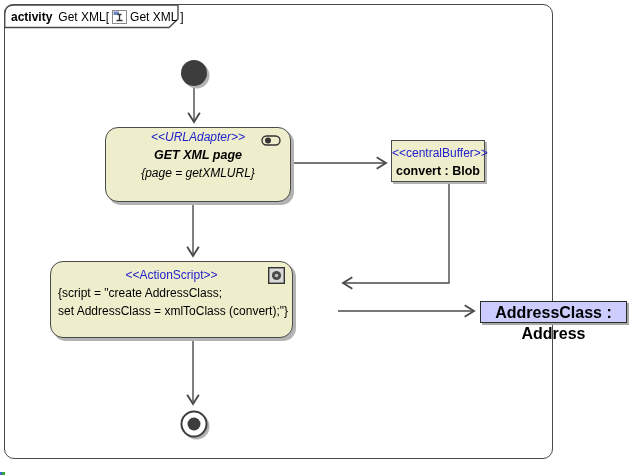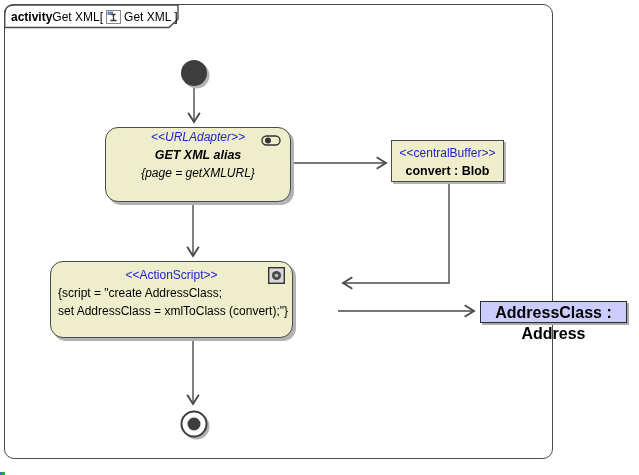--- a/index.html
+++ b/index.html
@@ -9,33 +9,33 @@
   }
   #edge-layer{position:absolute;left:0;top:0;width:639px;height:475px;}
   .frame{
     position:absolute;left:4px;top:4px;width:547px;height:453px;
     border:1.5px solid #4A4A4A;border-radius:10px;background:transparent;
   }
   .frame-title{
     position:absolute;left:11px;top:9px;width:165px;height:16px;
     font-size:12px;white-space:nowrap;display:flex;align-items:center;
   }
-  .frame-title .kind{font-weight:bold;margin-right:0;}
+  .frame-title .kind{font-weight:bold;margin-right:6px;}
   .frame-title .dgicon{margin:0 3px;display:inline-block;line-height:0;}
   .node{
     position:absolute;background:#EEEECD;border:1.5px solid #4A4A4A;
     text-align:center;font-size:12px;line-height:18px;
     box-shadow:3px 3px 0 #B3B3B3;box-sizing:border-box;
   }
   .action{border-radius:13px;}
   .stereotype{color:#2222CC;}
   .node-name{font-weight:bold;font-size:12.5px;}
   .script-lines{text-align:left;padding-left:7px;font-size:12px;}
   #action-get-xml{left:105px;top:127px;width:186px;height:75px;font-style:italic;}
-  #buffer-response{left:391px;top:140px;width:113px;height:42px;padding-top:3px;box-shadow:2px 2px 0 #B3B3B3;}
+  #buffer-response{left:391px;top:140px;width:94px;height:42px;padding-top:3px;box-shadow:2px 2px 0 #B3B3B3;}
   #action-convert{left:50px;top:261px;width:243px;height:77px;padding-top:4px;}
   #object-address{
     left:480px;top:301px;width:147px;height:22px;background:#CCCCFF;
     border:1.4px solid #2B2B2B;box-shadow:2px 2px 0 #A9A9A9;font-weight:bold;
     font-size:16px;line-height:21px;border-radius:0;
   }
   .corner-icon{position:absolute;line-height:0;}
   #action-get-xml .corner-icon{right:9px;top:7px;}
   #action-convert .corner-icon{right:7px;top:5px;}
   .artifact{
@@ -82,21 +82,21 @@
         <rect x="0.5" y="0.5" width="14" height="13" fill="#FFFFFF" stroke="#8A8A8A"></rect>
         <rect x="1.5" y="1.5" width="5.5" height="3.5" fill="#6E87C0"></rect>
         <path d="M7.5,4 L7.5,10 M4.5,10.5 L10.5,10.5 M5.5,4.5 L9.5,4.5" stroke="#333333" stroke-width="1.3" fill="none"></path>
       </svg>
     </span>
     <span>Get XML ]</span>
   </div>
 
   <div id="action-get-xml" class="node action">
     <div class="stereotype">&lt;&lt;URLAdapter&gt;&gt;</div>
-    <div class="node-name">GET XML alias</div>
+    <div class="node-name">GET XML page</div>
     <div>{page = getXMLURL}</div>
     <span class="corner-icon">
       <svg width="20" height="11" viewBox="0 0 20 11">
         <rect x="1" y="1" width="18" height="9" rx="4.5" fill="none" stroke="#333333" stroke-width="1.4"></rect>
         <circle cx="7" cy="5.5" r="3" fill="#333333"></circle>
       </svg>
     </span>
   </div>
 
   <div id="buffer-response" class="node">

